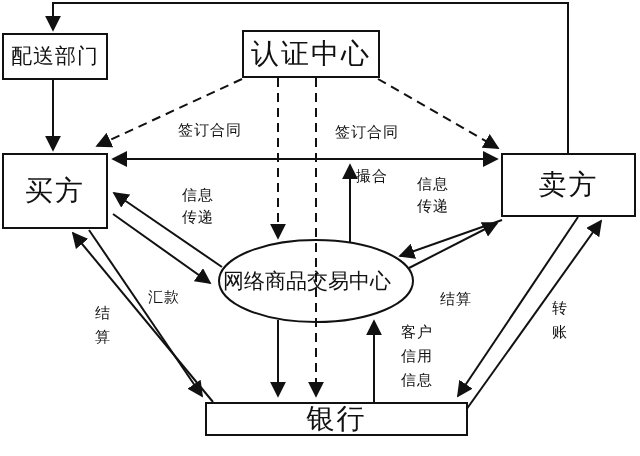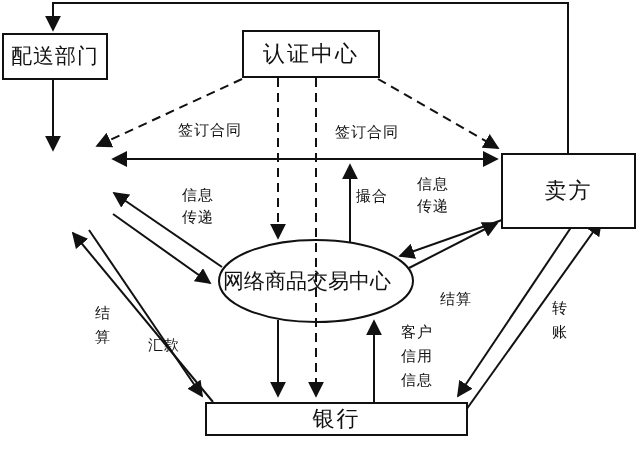--- a/index.html
+++ b/index.html
@@ -1,21 +1,21 @@
 <!DOCTYPE html>
 <html><head>
 <meta charset="utf-8">
 <style>
   html,body{margin:0;padding:0;background:#fff;}
   #stage{position:relative;width:640px;height:456px;background:#fff;overflow:hidden;
          font-family:"Liberation Serif","DejaVu Serif",serif;color:#111;}
   #wires{position:absolute;left:0;top:0;width:640px;height:456px;}
   .node{position:absolute;box-sizing:border-box;background:#fff;border:2px solid #111;
         display:flex;align-items:center;justify-content:center;
-        font-size:22px;line-height:1;letter-spacing:2px;}
+        font-size:28px;line-height:1;letter-spacing:2px;}
   .ellipse-label{position:absolute;display:flex;align-items:center;justify-content:center;
         font-size:21px;line-height:1;letter-spacing:0;}
   .elabel{position:absolute;font-size:15px;line-height:24px;white-space:pre-line;
         letter-spacing:1px;}
   svg line,svg polyline,svg ellipse{stroke:#111;stroke-width:2;fill:none;}
   svg .dashed{stroke-dasharray:9 6;}
   svg ellipse{fill:#fff;}
 </style>
 </head>
 <body>
@@ -65,40 +65,41 @@
 
     <line x1="466" y1="410" x2="601" y2="221" marker-end="url(#arr)"></line>
 
     <line x1="374" y1="402" x2="374" y2="321" marker-end="url(#arr)"></line>
   </svg>
 
   <div class="node" style="left:2px;top:33px;width:106px;height:47px;font-size:21px;letter-spacing:1px;">配送部门</div>
 
   <div class="node" style="left:242px;top:30px;width:138px;height:48px;">认证中心</div>
 
+  <div class="node" style="left:2px;top:153px;width:106px;height:76px;">买方</div>
 
-  <div class="node" style="left:501px;top:153px;width:135px;height:76px;">卖方</div>
+  <div class="node" style="left:501px;top:153px;width:135px;height:64px;">卖方</div>
 
   <div class="node" style="left:205px;top:402px;width:263px;height:34px;">银行</div>
 
   <div class="ellipse-label" style="left:221px;top:267px;width:172px;height:28px;">网络商品交易中心</div>
 
   <div class="elabel" style="left:178px;top:118px;">签订合同</div>
 
   <div class="elabel" style="left:335px;top:120px;">签订合同</div>
 
-  <div class="elabel" style="left:356px;top:184px;">撮合</div>
+  <div class="elabel" style="left:356px;top:164px;">撮合</div>
 
   <div class="elabel" style="left:182px;top:184px;line-height:22px;">信息
 传递</div>
 
   <div class="elabel" style="left:417px;top:173px;line-height:22px;">信息
 传递</div>
 
-  <div class="elabel" style="left:148px;top:285px;margin-top:48px;">汇款</div>
+  <div class="elabel" style="left:148px;top:285px;">汇款</div>
 
   <div class="elabel" style="left:95px;top:301px;">结
 算</div>
 
 
   <div class="elabel" style="left:401px;top:320px;">客户
 信用
 信息</div>
 
   <div class="elabel" style="left:440px;top:287px;">结算</div>

